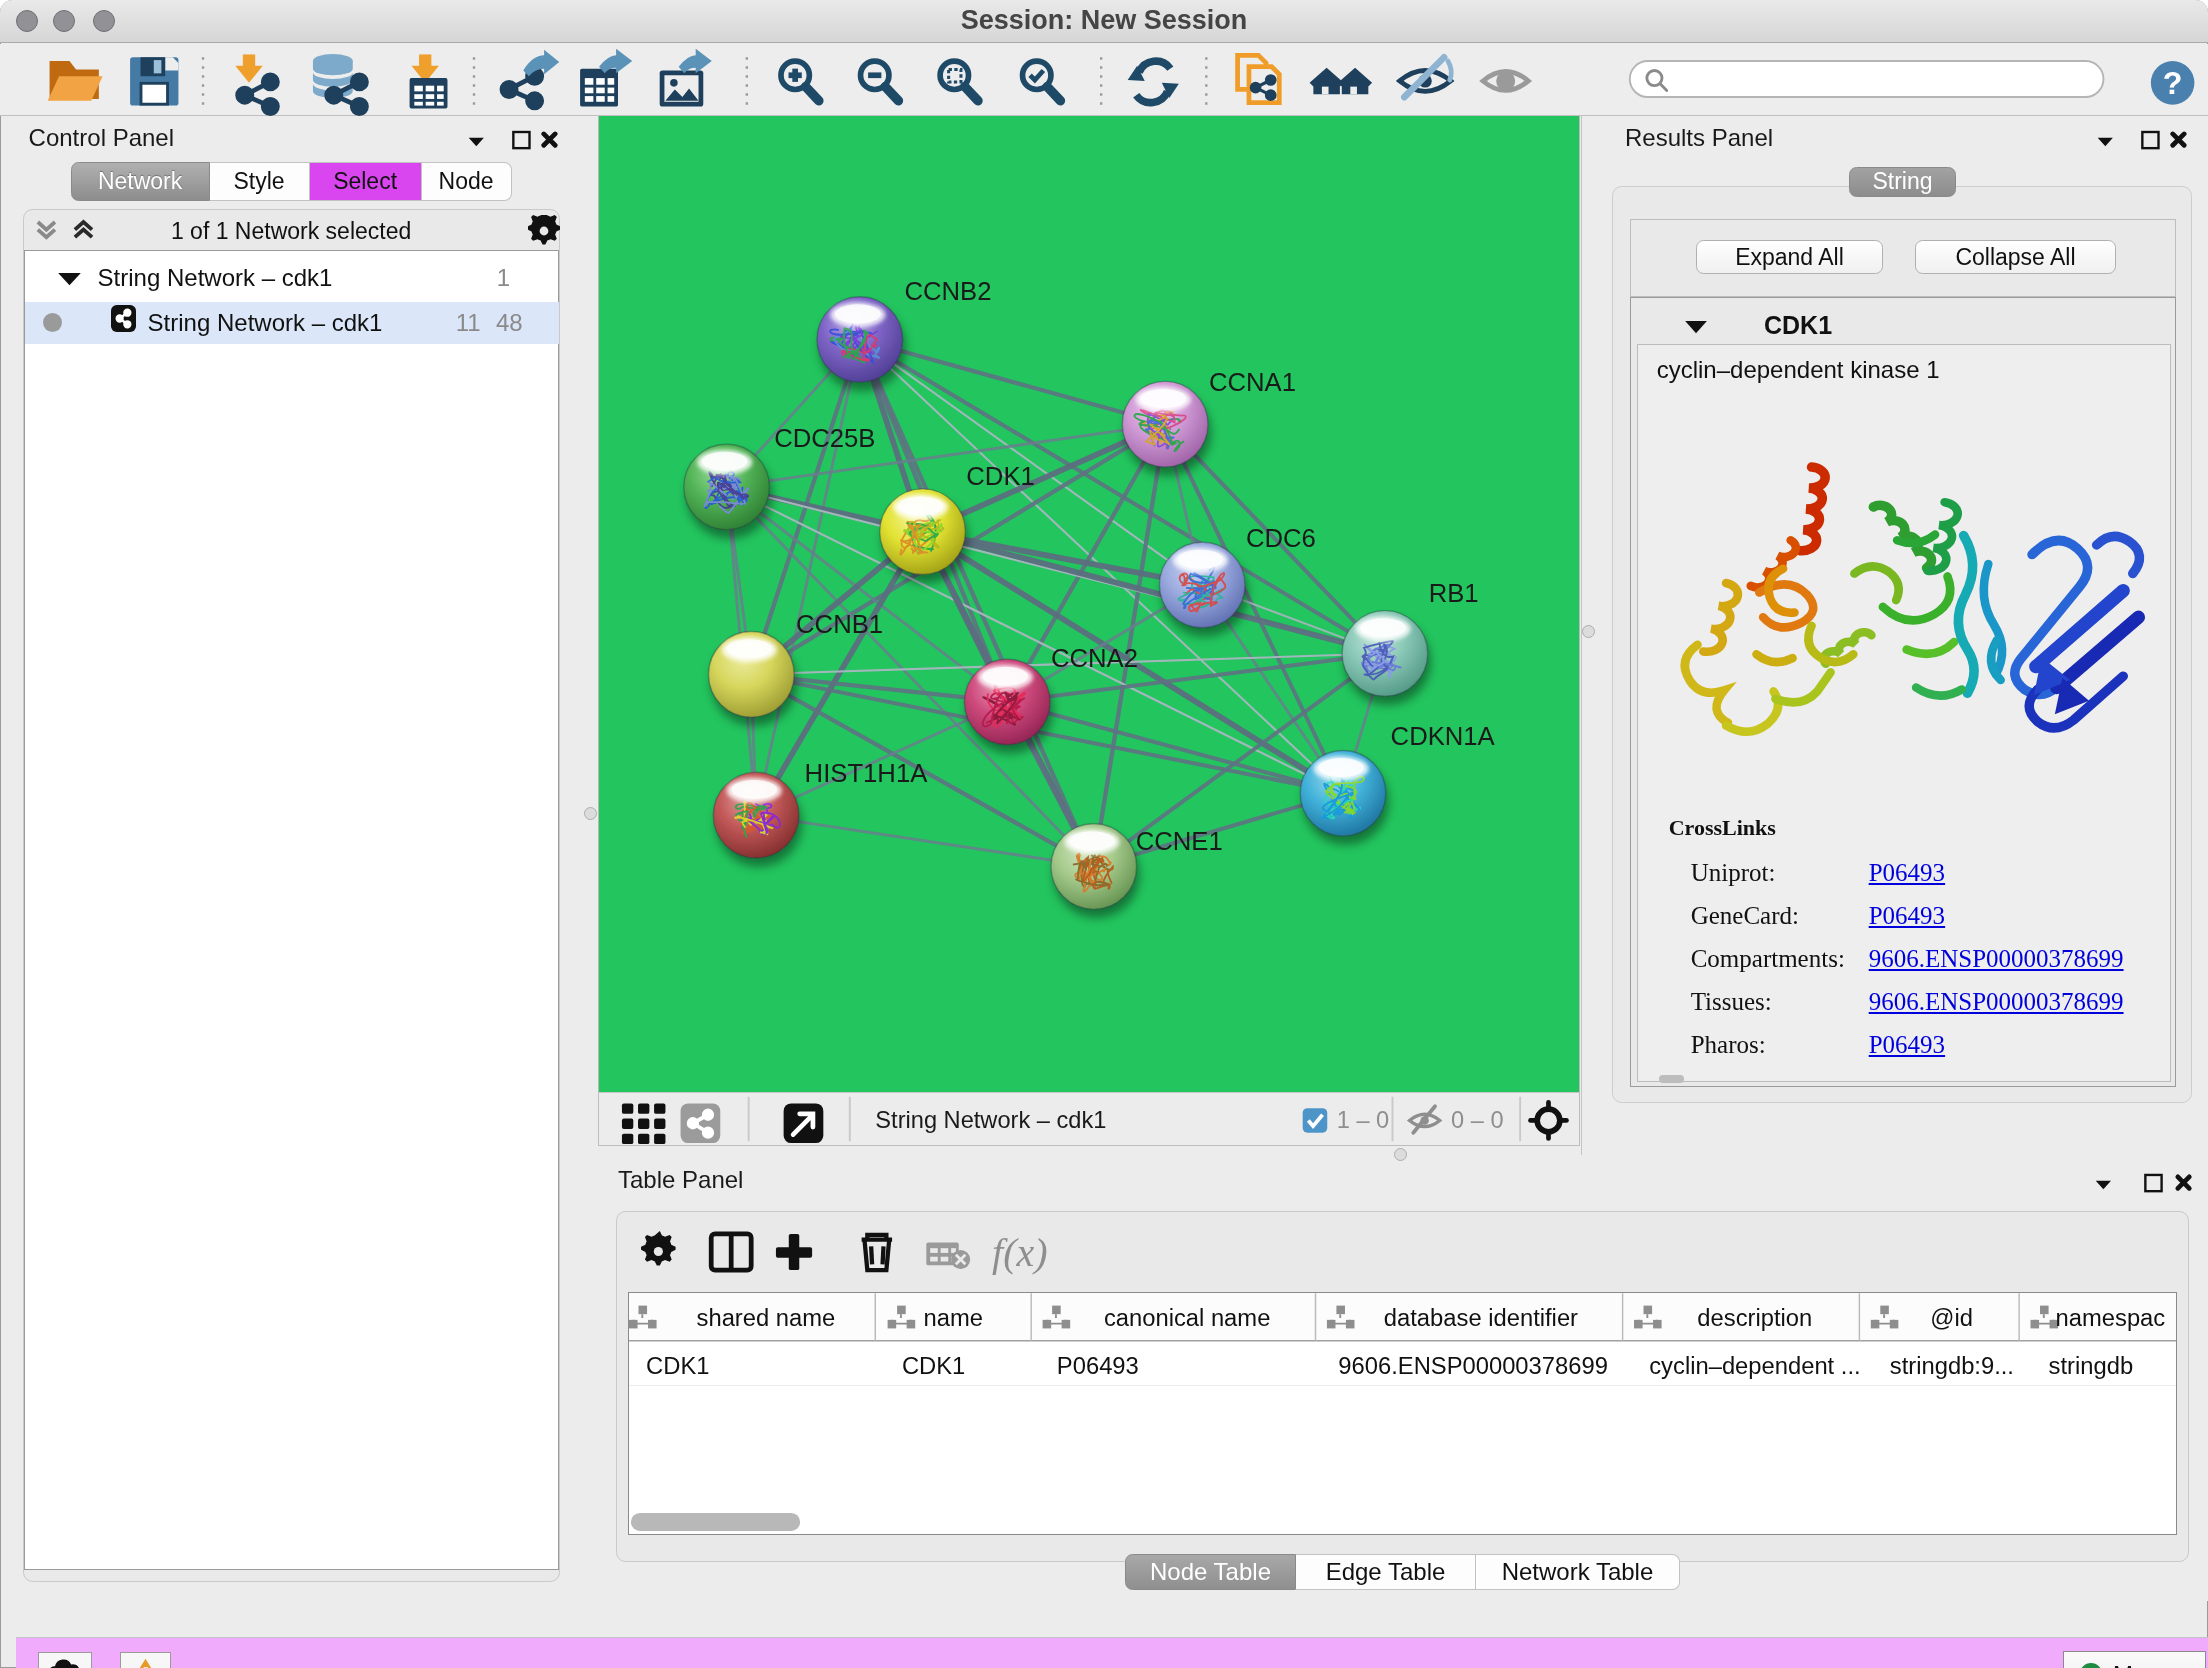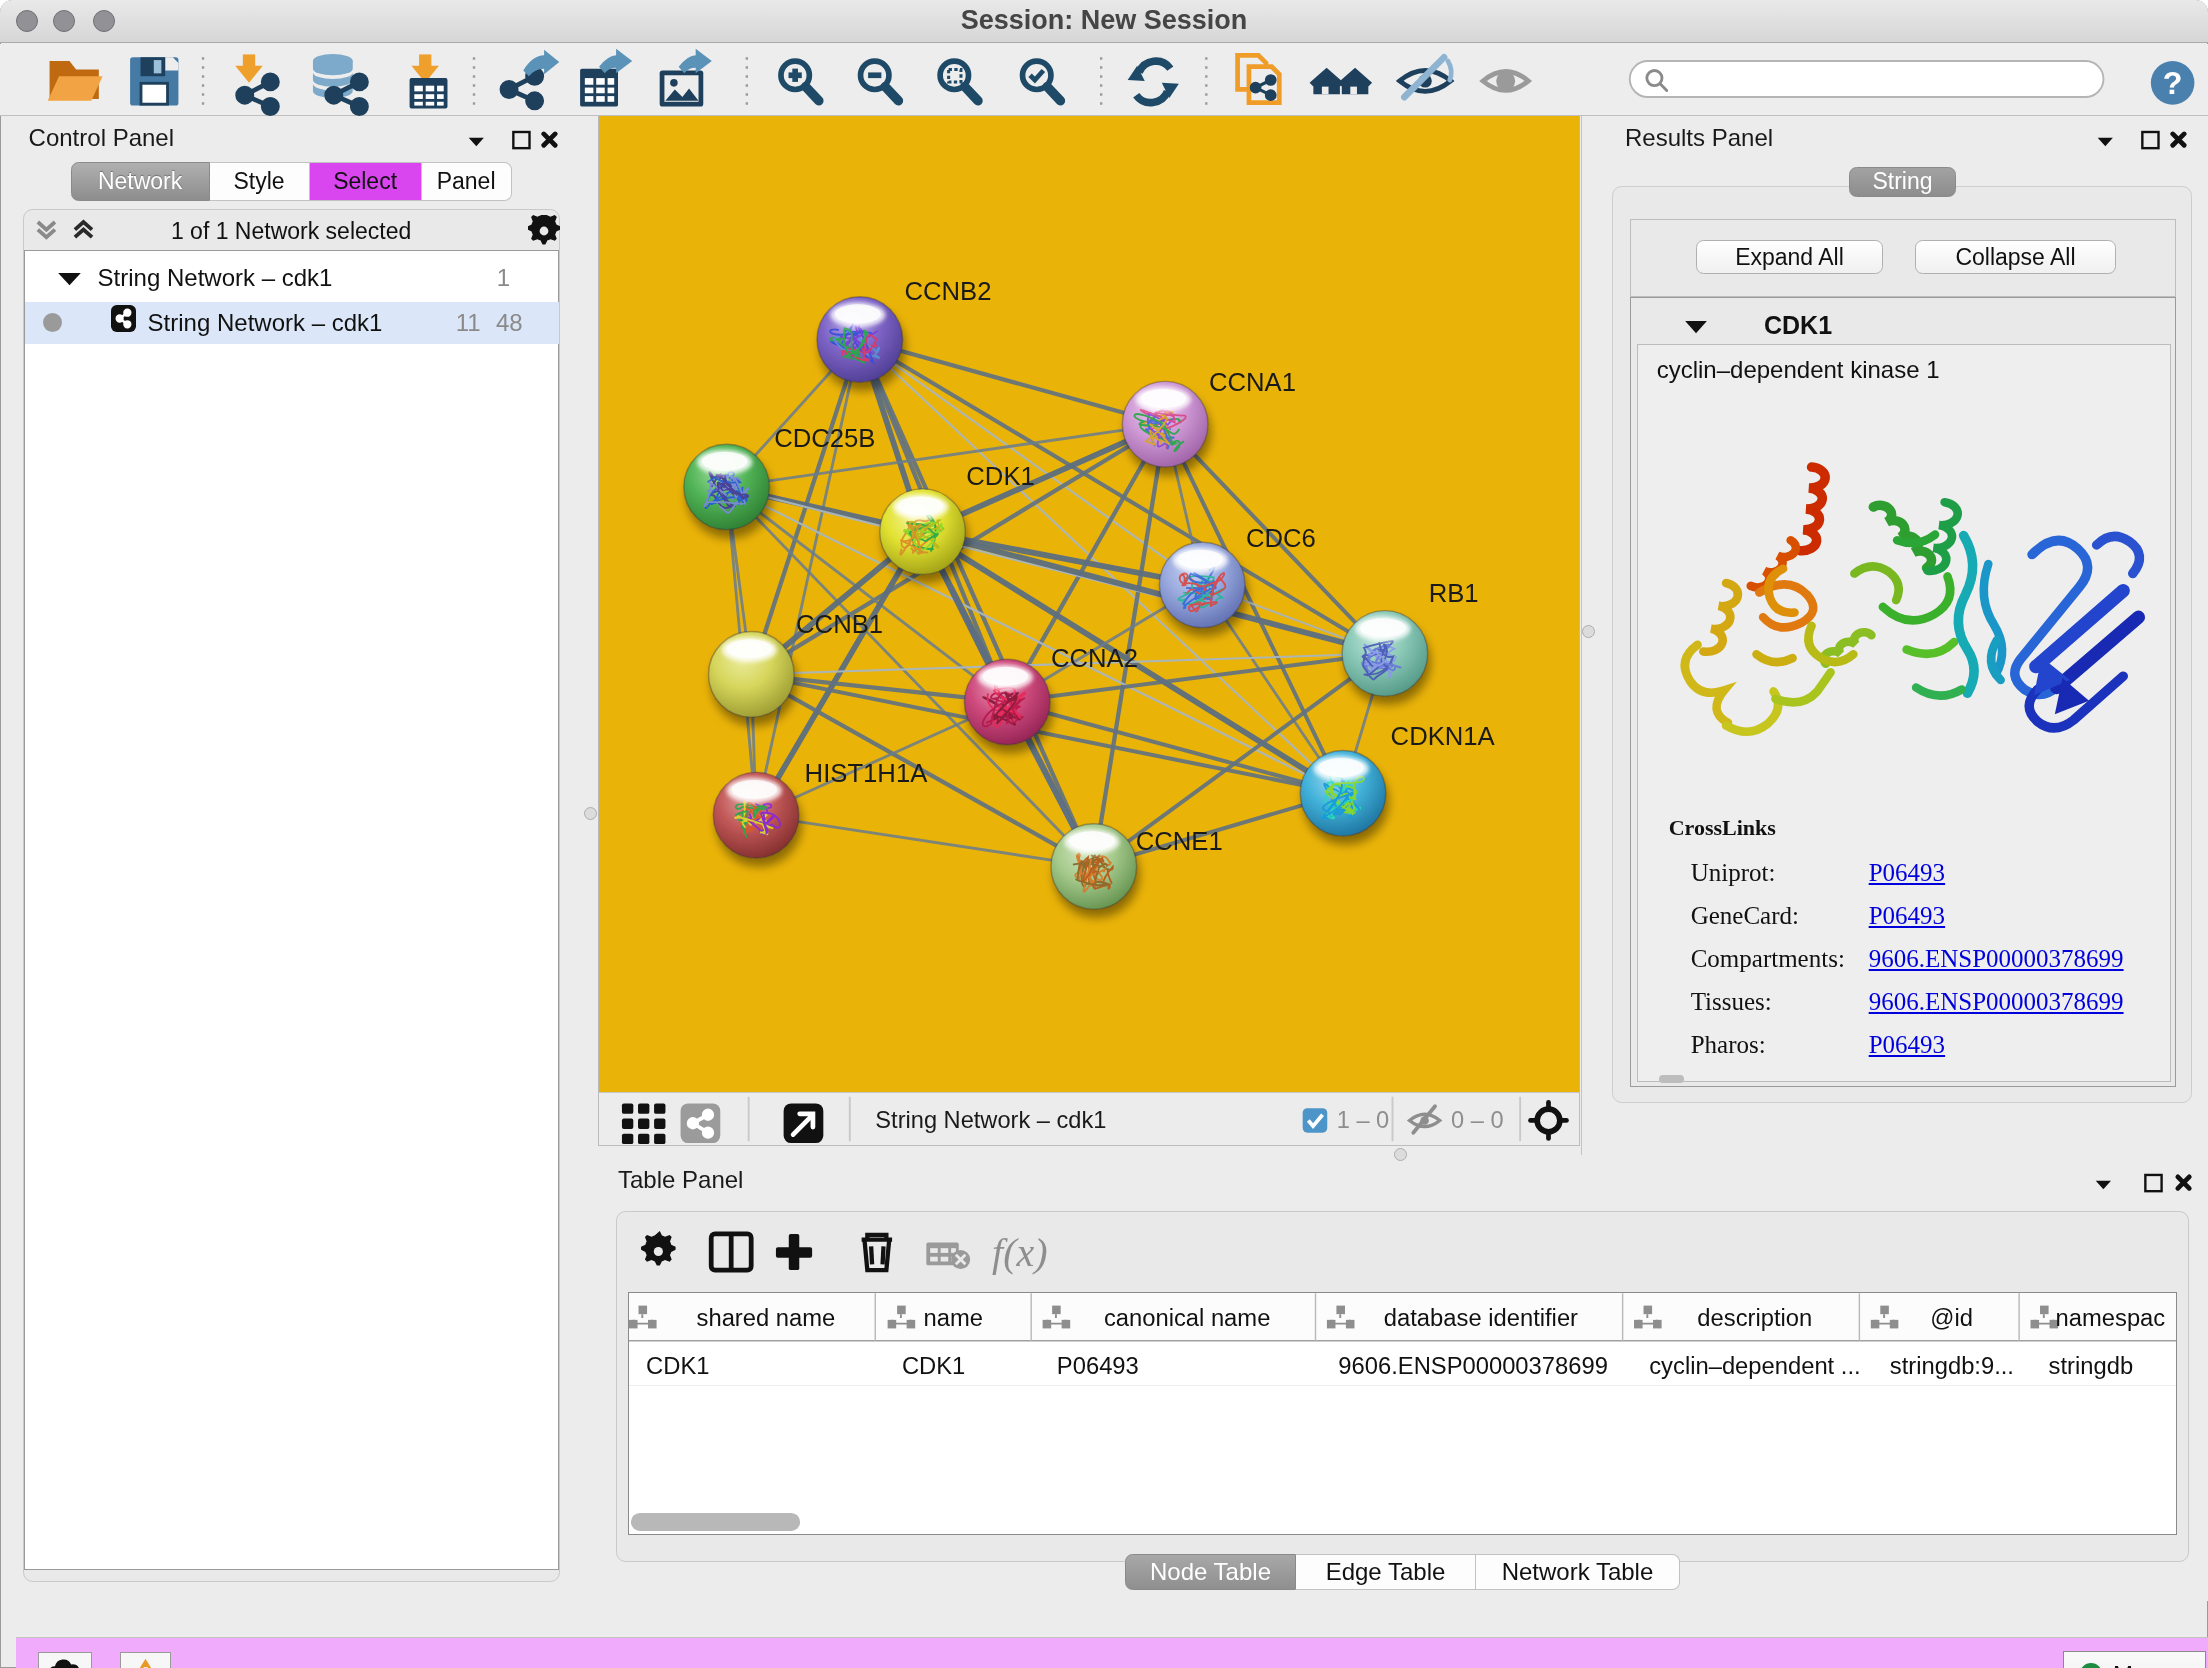--- a/index.html
+++ b/index.html
@@ -191,21 +191,21 @@
     <svg class="abs" style="left:455px;top:13.3px;" width="95" height="25" viewBox="0 0 100 26">
       <path d="M6 9 l16 0 l-8 9 z" fill="#111"></path>
       <rect x="53" y="3" width="17" height="17" fill="none" stroke="#111" stroke-width="2.5"></rect>
       <path d="M85 5 l12 12 M97 5 l-12 12" stroke="#111" stroke-width="5" stroke-linecap="round"></path>
     </svg>
 
     <div class="abs" style="left:63px;top:46px;width:426px;height:39px;font-size:23px;">
       <div class="abs" style="left:0;top:0;width:139px;height:39px;background:linear-gradient(#b0b0b0,#8d8d8d);border:1px solid #8a8a8a;border-radius:7.6px 0 0 7.6px;color:#fff;text-align:center;line-height:37px;text-shadow:0 -1px 1px #6e6e6e;">Network</div>
       <div class="abs" style="left:139px;top:0;width:100px;height:39px;background:#fdfdfd;border:1px solid #c2c2c2;border-left:none;color:#111;text-align:center;line-height:37px;">Style</div>
       <div class="abs" style="left:239px;top:0;width:112px;height:39px;background:#d946ef;border:1px solid #c2c2c2;border-left:none;color:#111;text-align:center;line-height:37px;">Select</div>
-      <div class="abs" style="left:351px;top:0;width:90px;height:39px;background:#fdfdfd;border:1px solid #c2c2c2;border-left:none;border-radius:0 7.6px 7.6px 0;color:#111;text-align:center;line-height:37px;">Panel</div>
+      <div class="abs" style="left:351px;top:0;width:90px;height:39px;background:#fdfdfd;border:1px solid #c2c2c2;border-left:none;border-radius:0 7.6px 7.6px 0;color:#111;text-align:center;line-height:37px;">Node</div>
     </div>
 
     <div class="abs" style="left:15px;top:93px;width:537px;height:1373px;background:#e9e9e9;border:1px solid #c9c9c9;border-radius:9.5px;"></div>
 
     <div class="abs" style="left:16px;top:95px;width:535px;height:39px;">
       <svg class="abs" style="left:11.4px;top:7.6px;" width="76" height="25" viewBox="0 0 80 26">
         <g stroke="#8a8a8a" stroke-width="4" fill="none">
           <path d="M3 3 l9 8 l9 -8"></path>
             <path d="M3 11 l9 8 l9 -8"></path>
         </g>
@@ -242,21 +242,21 @@
             </g>
           </svg>
         </div>
         <div class="abs" style="left:123px;top:6.7px;font-size:24px;color:#111;">String Network – cdk1</div>
         <div class="abs" style="left:418px;top:6.7px;width:38px;text-align:right;font-size:24px;color:#8a8a8a;">11</div>
         <div class="abs" style="left:460px;top:6.7px;width:38px;text-align:right;font-size:24px;color:#8a8a8a;">48</div>
       </div>
     </div>
   </div>
 
-  <div class="abs" id="netcanvas" style="left:598px;top:116px;width:982px;height:976px;background:#eab308;border-left:1px solid #b8b8b8;border-right:1px solid #b8b8b8;">
+  <div class="abs" id="netcanvas" style="left:598px;top:116px;width:982px;height:976px;background:#22c55e;border-left:1px solid #b8b8b8;border-right:1px solid #b8b8b8;">
 <svg width="982" height="976" viewBox="0 0 1032 1026" style="position:absolute;left:0;top:0;">
 <defs>
 <filter id="ds" x="-40%" y="-40%" width="190%" height="190%">
             <feDropShadow dx="3" dy="9" stdDeviation="5" flood-color="#000" flood-opacity="0.40"></feDropShadow>
           </filter>
 <filter id="blur2">
             <feGaussianBlur stdDeviation="2.5"></feGaussianBlur>
           </filter>
 <radialGradient id="gCCNB2" cx="0.40" cy="0.32" r="0.75">
             <stop offset="0" stop-color="#b9a8e8"></stop>

